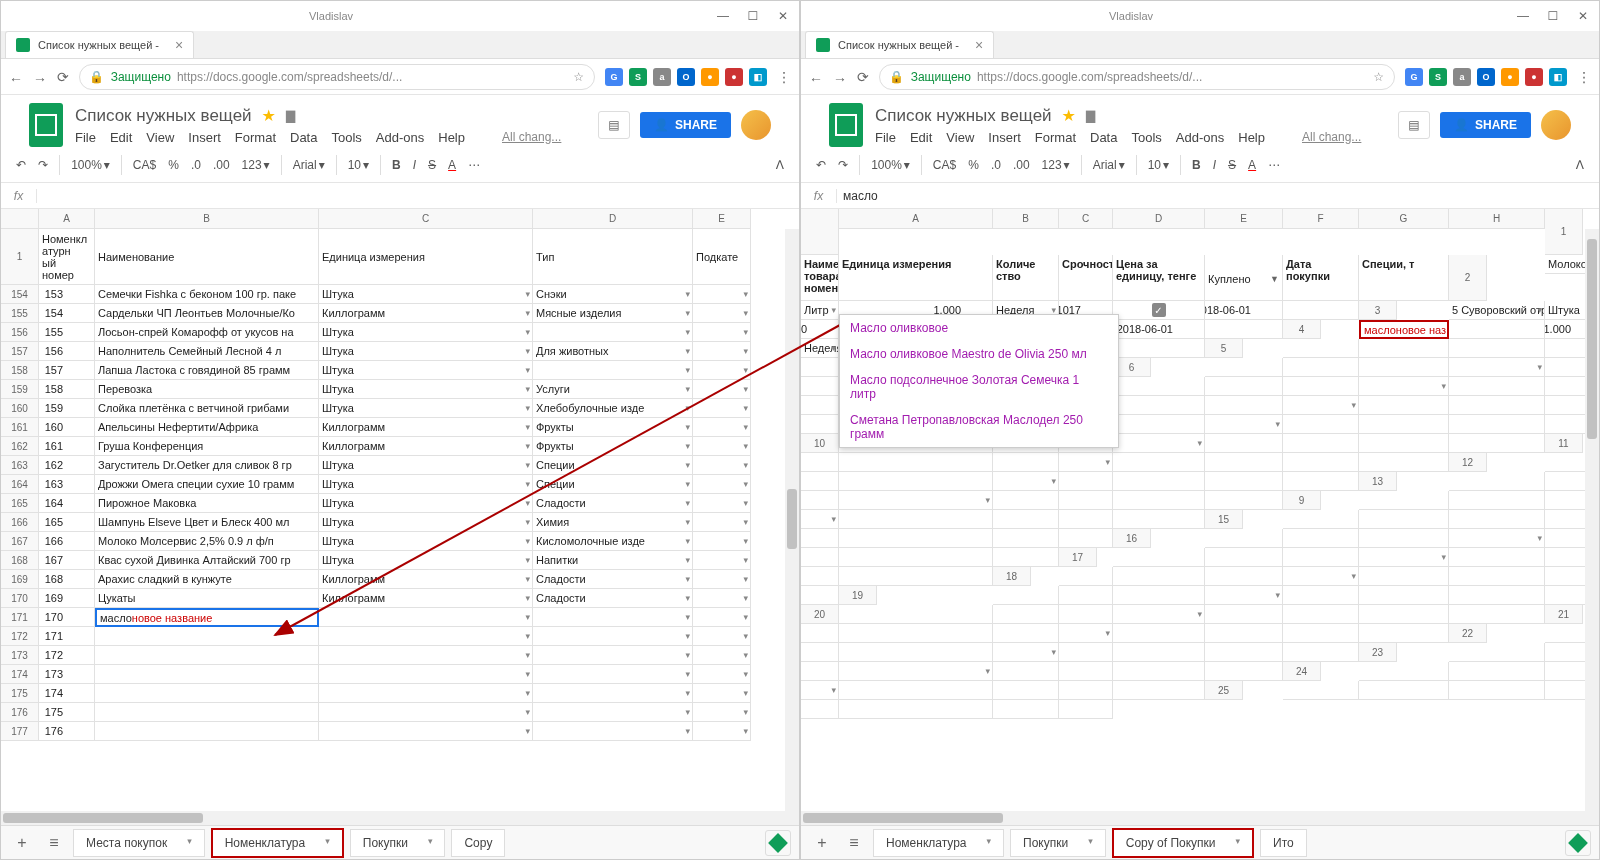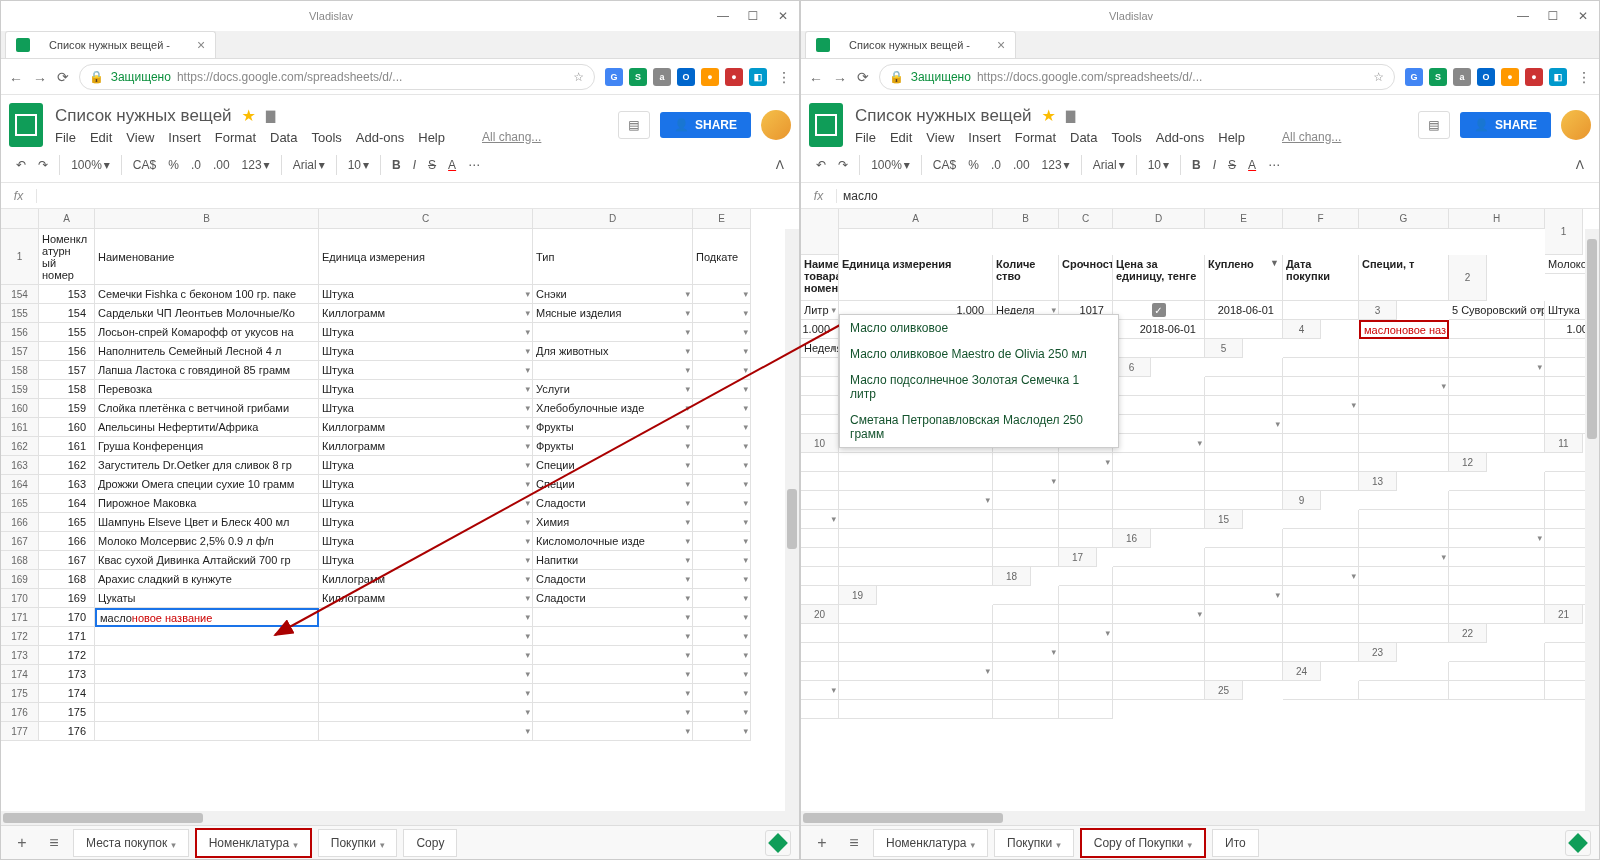--- a/index.html
+++ b/index.html
@@ -2,32 +2,32 @@
 <html><head>
 <meta charset="utf-8">
 <style>
 *{box-sizing:border-box;margin:0;padding:0;font-family:Arial,sans-serif}
 body{display:flex;width:1600px;height:860px;background:#fff;font-size:12px;color:#333}
 .window{flex:1;display:flex;flex-direction:column;border:1px solid #ccc;min-width:0;position:relative}
 .titlebar{display:flex;align-items:center;justify-content:flex-end;height:30px;padding:0 8px;background:#fff;gap:14px}
 .titlebar .user{color:#888;font-size:11px;margin-right:auto;margin-left:300px}
 .titlebar .wbtn{width:16px;height:16px;color:#666;display:flex;align-items:center;justify-content:center}
 .browser-tabs{display:flex;align-items:center;height:28px;background:#f1f1f1;border-bottom:1px solid #ddd}
-.btab{display:flex;align-items:center;padding:0 10px;background:#fff;border:1px solid #ddd;border-bottom:none;height:27px;border-radius:3px 3px 0 0;margin-left:4px;gap:19px;font-size:11px;color:#444}
+.btab{display:flex;align-items:center;padding:0 10px;background:#fff;border:1px solid #ddd;border-bottom:none;height:27px;border-radius:3px 3px 0 0;margin-left:4px;gap:8px;font-size:11px;color:#444}
 .btab .sheets-ico{width:14px;height:14px;background:#0f9d58;border-radius:2px}
 .btab .xclose{color:#888;font-size:14px;margin-left:8px}
 .nav{display:flex;align-items:center;height:36px;padding:0 8px;gap:10px;border-bottom:1px solid #e5e5e5}
 .nav .navbtn{color:#666;font-size:14px}
 .url{flex:1;display:flex;align-items:center;border:1px solid #ddd;border-radius:14px;height:26px;padding:0 10px;gap:6px;font-size:12px;color:#555;min-width:0;overflow:hidden}
 .url .lock{color:#0a8f3c}
 .url .sec{color:#0a8f3c}
 .url .path{color:#888;white-space:nowrap;overflow:hidden}
 .ext{display:flex;gap:6px}
 .ext span{width:18px;height:18px;border-radius:3px;display:flex;align-items:center;justify-content:center;font-size:9px;color:#fff;font-weight:bold}
-.doc-header{display:flex;align-items:center;padding:8px 8px 0;gap:12px}
+.doc-header{display:flex;align-items:center;padding:8px 28px 0;gap:12px}
 .sheets-logo{width:34px;height:44px;background:#0f9d58;border-radius:3px;display:flex;align-items:center;justify-content:center;color:#fff;flex-shrink:0}
 .sheets-logo::after{content:"";display:block;width:18px;height:18px;border:2px solid #fff}
 .doc-meta{flex:1;min-width:0}
 .doc-title-row{display:flex;align-items:center;gap:10px}
 .doc-title{font-size:17px;color:#555}
 .star{color:#fbbc04;font-size:16px}
 .folder{color:#888}
 .menus{display:flex;gap:14px;font-size:13px;color:#444;margin-top:4px}
 .menus .changes{color:#888;text-decoration:underline;font-size:12px;margin-left:23px}
 .doc-actions{display:flex;align-items:center;gap:10px}
@@ -45,31 +45,31 @@
 .colh{height:20px}
 .rowh{width:38px}
 .cell{border:1px solid #e1e1e1;border-top:none;border-left:none;padding:1px 3px;display:flex;align-items:center;height:19px;overflow:hidden;white-space:nowrap;position:relative}
 .cell .dd{position:absolute;right:2px;color:#888;font-size:9px}
 .hrow{height:56px!important}
 .left .grid{grid-template-columns:38px 56px 224px 214px 160px 58px}
 .right .grid{grid-template-columns:38px 154px 66px 54px 92px 78px 76px 90px 96px 58px}
 .annot{color:#c00;border:2px solid #b00}
 .selcell{border:2px solid #1a73e8!important}
 .dropdown{position:absolute;background:#fff;border:1px solid #ccc;box-shadow:0 2px 6px rgba(0,0,0,.2);z-index:10;font-size:12px}
-.dropdown div{padding:6px 10px;color:#14532d}
+.dropdown div{padding:6px 10px;color:#a21caf}
 .filter-ico{font-size:9px;color:#666;margin-left:auto}
 .sheet-tabs{display:flex;align-items:center;height:34px;border-top:1px solid #ddd;background:#f8f8f8;padding:0 8px;gap:6px}
-.stab{padding:6px 12px;background:#fff;border:1px solid #ddd;font-size:12px;color:#444;display:flex;align-items:flex-end;gap:4px}
+.stab{padding:6px 12px;background:#fff;border:1px solid #ddd;font-size:12px;color:#444;display:flex;align-items:flex-start;gap:20px}
 .stab .dd2{font-size:9px;color:#888}
 .stab.hl{border:2px solid #b00}
 .addtab,.alltabs{width:26px;height:26px;display:flex;align-items:center;justify-content:center;color:#666;font-size:16px}
 .explore{margin-left:auto;width:26px;height:26px;border:1px solid #ddd;border-radius:3px;display:flex;align-items:center;justify-content:center}
 .explore span{width:14px;height:14px;background:#0f9d58;transform:rotate(45deg)}
 .arrow{position:absolute;z-index:5;pointer-events:none}
-.num{justify-content:flex-end;padding-right:8px}
+.num{justify-content:flex-end;padding-right:31px}
 .chk{width:14px;height:14px;background:#888;border-radius:2px;margin:auto;color:#fff;display:flex;align-items:center;justify-content:center;font-size:10px}
 .scrolly{position:absolute;right:0;top:20px;bottom:0;width:14px;background:#f1f1f1}
 .scrolly .thumb{position:absolute;left:2px;right:2px;top:260px;height:60px;background:#c1c1c1;border-radius:3px}
 .scrollx{height:14px;background:#f1f1f1;display:flex}
 .scrollx .thumb{height:10px;margin:2px;width:200px;background:#c1c1c1;border-radius:3px}
 </style>
 </head>
 <body>
 
 <div class="window left">
@@ -550,21 +550,21 @@
         <div class="colh">F</div>
         <div class="colh">G</div>
         <div class="colh">H</div>
         <div class="rowh" style="height: 46px;">1</div>
         <div class="cell" style="height: 46px; white-space: normal; font-weight: bold; align-items: flex-start; padding-top: 3px;">Наименование товара из номенклатуры</div>
         <div class="cell" style="height: 46px; white-space: normal; font-weight: bold; align-items: flex-start; padding-top: 3px;">Единица измерения</div>
         <div class="cell" style="height: 46px; white-space: normal; font-weight: bold; align-items: flex-start; padding-top: 3px;">Количе
 ство</div>
         <div class="cell" style="height: 46px; white-space: normal; font-weight: bold; align-items: flex-start; padding-top: 3px;">Срочность</div>
         <div class="cell" style="height: 46px; white-space: normal; font-weight: bold; align-items: flex-start; padding-top: 3px;">Цена за единицу, тенге</div>
-        <div class="cell" style="height: 46px; white-space: normal; font-weight: bold; align-items: flex-start; padding-top: 3px;">Куплено<span class="filter-ico">▼</span></div>
+        <div class="cell" style="height: 46px; white-space: normal; font-weight: normal; align-items: center; padding-top: 3px;">Куплено<span class="filter-ico">▼</span></div>
         <div class="cell" style="height: 46px; white-space: normal; font-weight: bold; align-items: flex-start; padding-top: 3px;">Дата покупки</div>
         <div class="cell" style="height: 46px; white-space: normal; font-weight: bold; align-items: flex-start; padding-top: 3px;">Специи, т</div>
         <div class="rowh">2</div>
         <div class="cell">Молоко<span class="dd">▾</span></div>
         <div class="cell">Литр<span class="dd">▾</span></div>
         <div class="cell num">1.000</div>
         <div class="cell">Неделя<span class="dd">▾</span></div>
         <div class="cell num">1017</div>
         <div class="cell">
           <span class="chk">✓</span>

